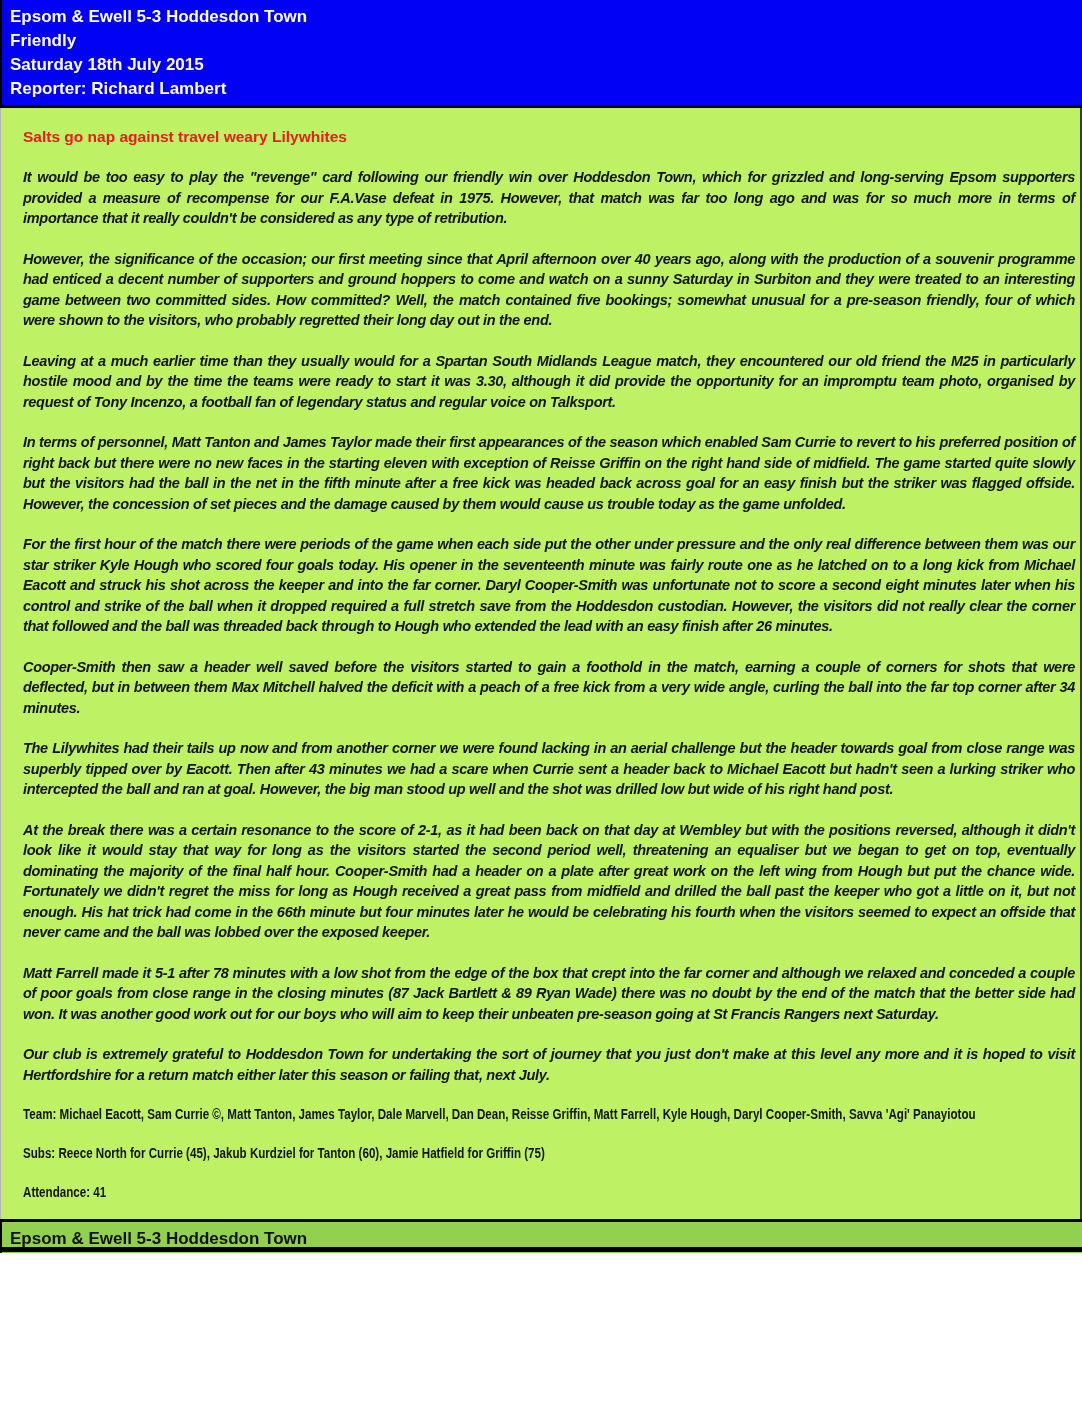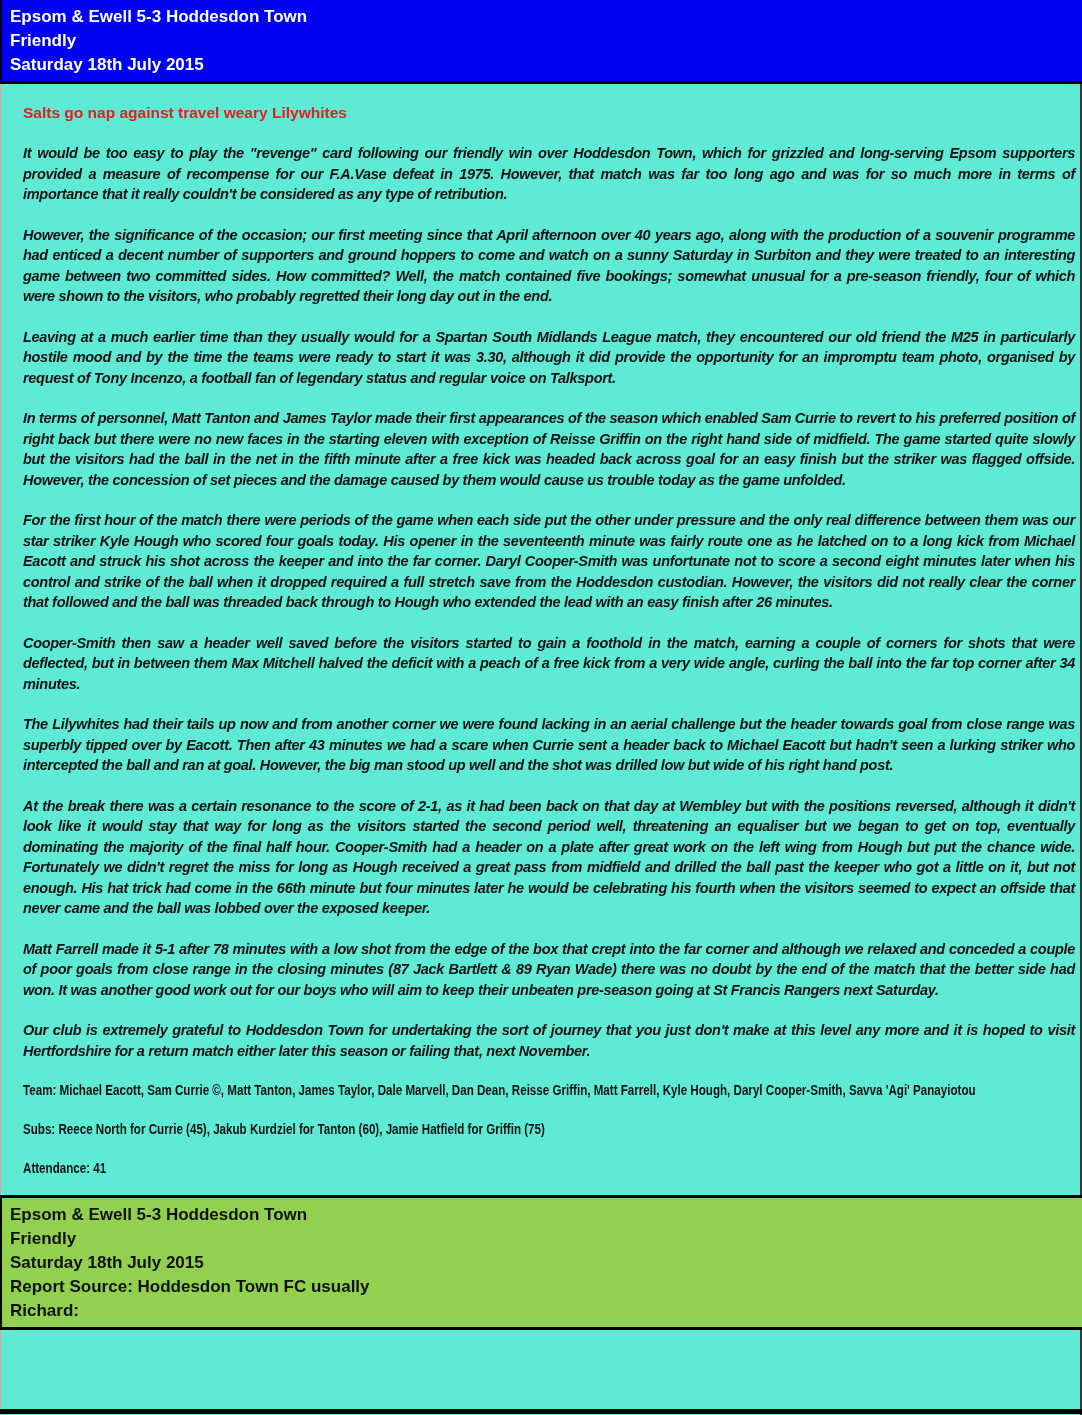--- a/index.html
+++ b/index.html
@@ -6,22 +6,22 @@
   html, body { background: #ffffff; }
   body {
     width: 1082px;
     font-family: "Liberation Sans", "DejaVu Sans", sans-serif;
     font-weight: 700;
     color: #121212;
   }
   .page {
     position: relative;
     width: 1082px;
-    height: 1415px;
-    background: #5eead4;
+    height: 1253px;
+    background: #bef264;
     overflow: hidden;
   }
   .page-edge-left {
     position: absolute; left: 0; top: 0; bottom: 0; width: 1px;
     background: #b4b4b4; z-index: 0;
   }
   .page-edge-right {
     position: absolute; right: 0; top: 0; bottom: 0; width: 2px;
     background: #3a3a3a; z-index: 0;
   }
@@ -77,35 +77,36 @@
 <body>
 
 <div class="page">
   <div class="page-edge-left"></div>
   <div class="page-edge-right"></div>
 
   <div class="header-box blue">
     <div>Epsom &amp; Ewell 5-3 Hoddesdon Town</div>
     <div>Friendly</div>
     <div>Saturday 18th July 2015</div>
+    <div>Reporter: Richard Lambert</div>
   </div>
 
   <div class="content">
     <div class="headline">Salts go nap against travel weary Lilywhites</div>
 
     <div class="para">It would be too easy to play the "revenge" card following our friendly win over Hoddesdon Town, which for grizzled and long-serving Epsom supporters provided a measure of recompense for our F.A.Vase defeat in 1975. However, that match was far too long ago and was for so much more in terms of importance that it really couldn't be considered as any type of retribution.</div>
     <div class="para">However, the significance of the occasion; our first meeting since that April afternoon over 40 years ago, along with the production of a souvenir programme had enticed a decent number of supporters and ground hoppers to come and watch on a sunny Saturday in Surbiton and they were treated to an interesting game between two committed sides. How committed? Well, the match contained five bookings; somewhat unusual for a pre-season friendly, four of which were shown to the visitors, who probably regretted their long day out in the end.</div>
     <div class="para">Leaving at a much earlier time than they usually would for a Spartan South Midlands League match, they encountered our old friend the M25 in particularly hostile mood and by the time the teams were ready to start it was 3.30, although it did provide the opportunity for an impromptu team photo, organised by request of Tony Incenzo, a football fan of legendary status and regular voice on Talksport.</div>
     <div class="para">In terms of personnel, Matt Tanton and James Taylor made their first appearances of the season which enabled Sam Currie to revert to his preferred position of right back but there were no new faces in the starting eleven with exception of Reisse Griffin on the right hand side of midfield. The game started quite slowly but the visitors had the ball in the net in the fifth minute after a free kick was headed back across goal for an easy finish but the striker was flagged offside. However, the concession of set pieces and the damage caused by them would cause us trouble today as the game unfolded.</div>
     <div class="para">For the first hour of the match there were periods of the game when each side put the other under pressure and the only real difference between them was our star striker Kyle Hough who scored four goals today. His opener in the seventeenth minute was fairly route one as he latched on to a long kick from Michael Eacott and struck his shot across the keeper and into the far corner. Daryl Cooper-Smith was unfortunate not to score a second eight minutes later when his control and strike of the ball when it dropped required a full stretch save from the Hoddesdon custodian. However, the visitors did not really clear the corner that followed and the ball was threaded back through to Hough who extended the lead with an easy finish after 26 minutes.</div>
     <div class="para">Cooper-Smith then saw a header well saved before the visitors started to gain a foothold in the match, earning a couple of corners for shots that were deflected, but in between them Max Mitchell halved the deficit with a peach of a free kick from a very wide angle, curling the ball into the far top corner after 34 minutes.</div>
     <div class="para">The Lilywhites had their tails up now and from another corner we were found lacking in an aerial challenge but the header towards goal from close range was superbly tipped over by Eacott. Then after 43 minutes we had a scare when Currie sent a header back to Michael Eacott but hadn't seen a lurking striker who intercepted the ball and ran at goal. However, the big man stood up well and the shot was drilled low but wide of his right hand post.</div>
     <div class="para">At the break there was a certain resonance to the score of 2-1, as it had been back on that day at Wembley but with the positions reversed, although it didn't look like it would stay that way for long as the visitors started the second period well, threatening an equaliser but we began to get on top, eventually dominating the majority of the final half hour. Cooper-Smith had a header on a plate after great work on the left wing from Hough but put the chance wide. Fortunately we didn't regret the miss for long as Hough received a great pass from midfield and drilled the ball past the keeper who got a little on it, but not enough. His hat trick had come in the 66th minute but four minutes later he would be celebrating his fourth when the visitors seemed to expect an offside that never came and the ball was lobbed over the exposed keeper.</div>
     <div class="para">Matt Farrell made it 5-1 after 78 minutes with a low shot from the edge of the box that crept into the far corner and although we relaxed and conceded a couple of poor goals from close range in the closing minutes (87 Jack Bartlett &amp; 89 Ryan Wade) there was no doubt by the end of the match that the better side had won. It was another good work out for our boys who will aim to keep their unbeaten pre-season going at St Francis Rangers next Saturday.</div>
-    <div class="para">Our club is extremely grateful to Hoddesdon Town for undertaking the sort of journey that you just don't make at this level any more and it is hoped to visit Hertfordshire for a return match either later this season or failing that, next November.</div>
+    <div class="para">Our club is extremely grateful to Hoddesdon Town for undertaking the sort of journey that you just don't make at this level any more and it is hoped to visit Hertfordshire for a return match either later this season or failing that, next July.</div>
 
     <div class="narrow-wrap">
       <div class="narrow">Team: Michael Eacott, Sam Currie ©, Matt Tanton, James Taylor, Dale Marvell, Dan Dean, Reisse Griffin, Matt Farrell, Kyle Hough, Daryl Cooper-Smith, Savva 'Agi' Panayiotou</div>
       <div class="narrow">Subs: Reece North for Currie (45), Jakub Kurdziel for Tanton (60), Jamie Hatfield for Griffin (75)</div>
       <div class="narrow">Attendance: 41</div>
     </div>
   </div>
 
   <div class="gap-before-green"></div>
 

